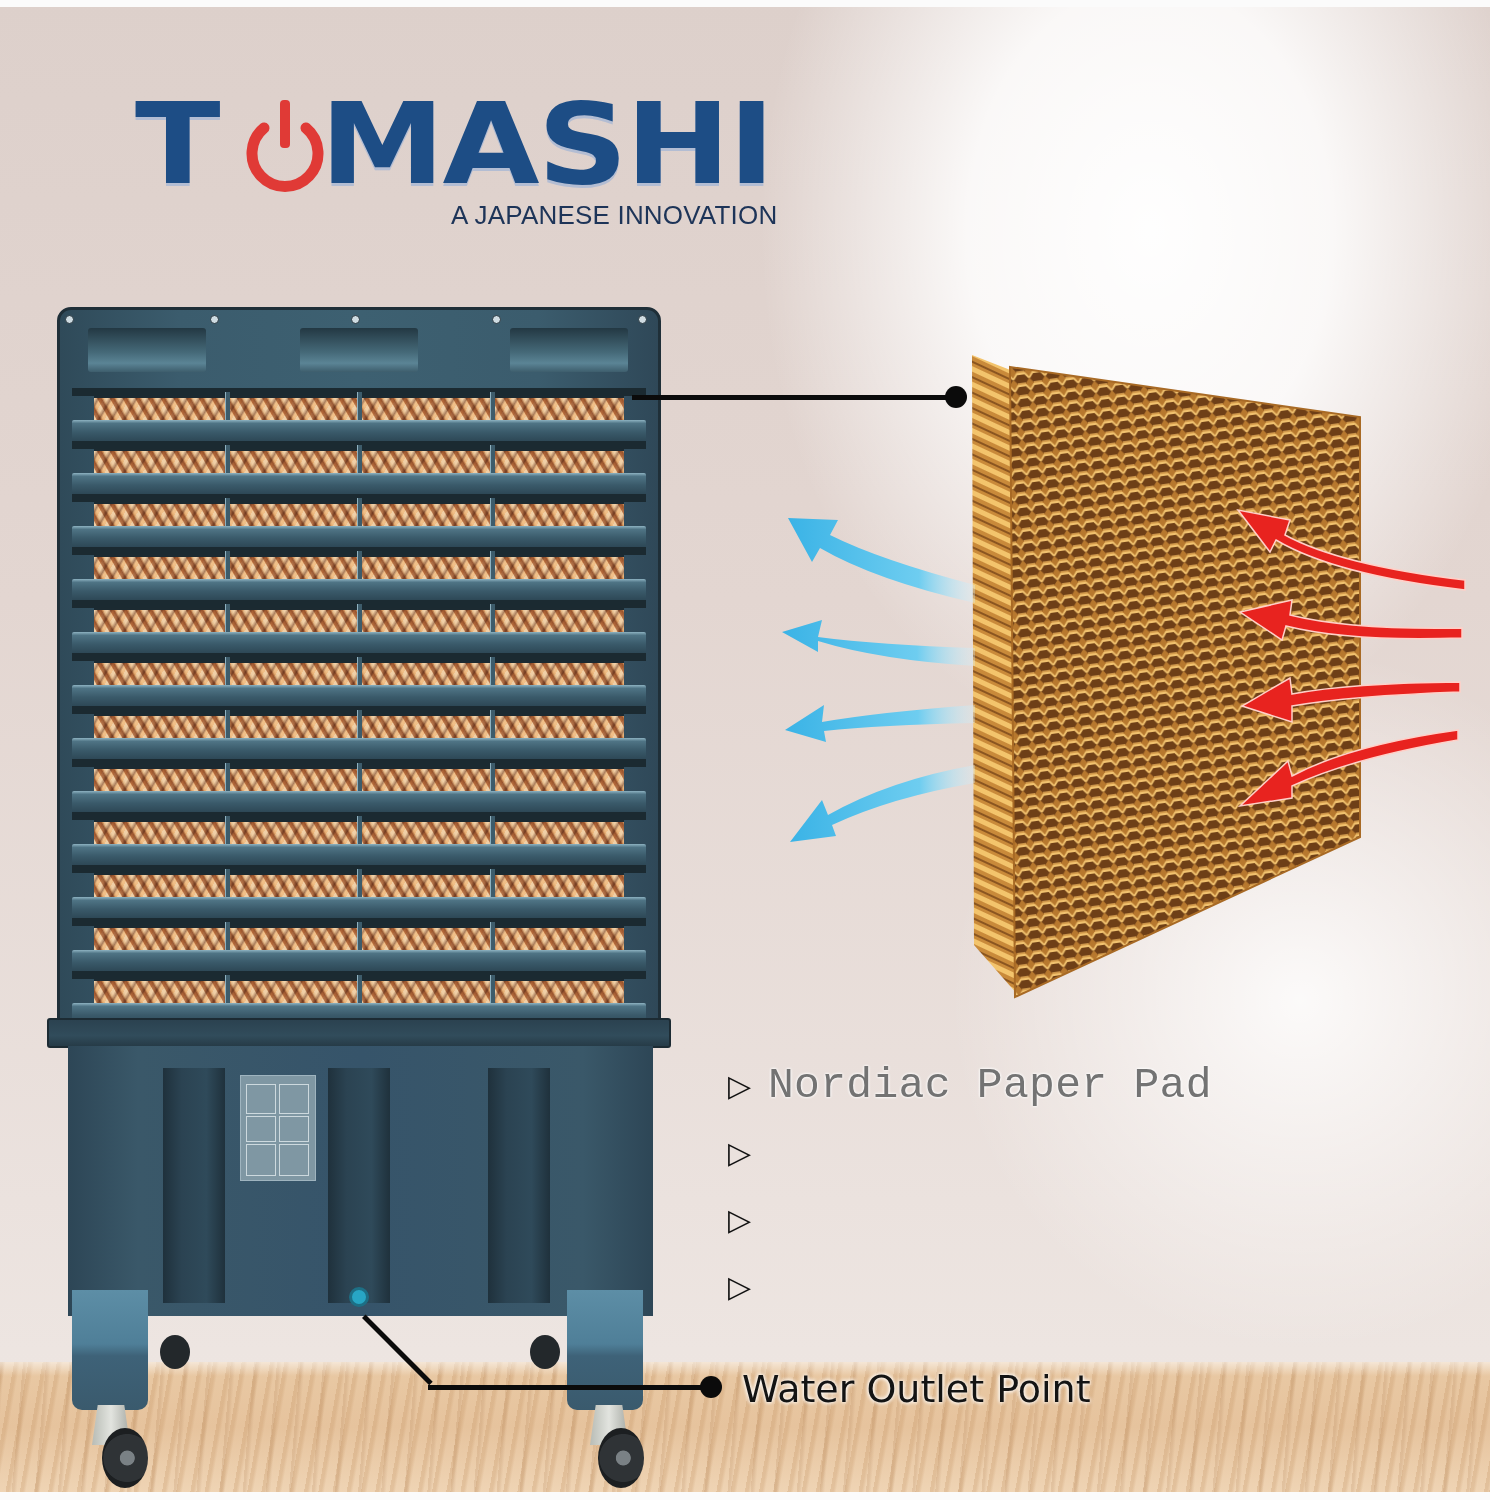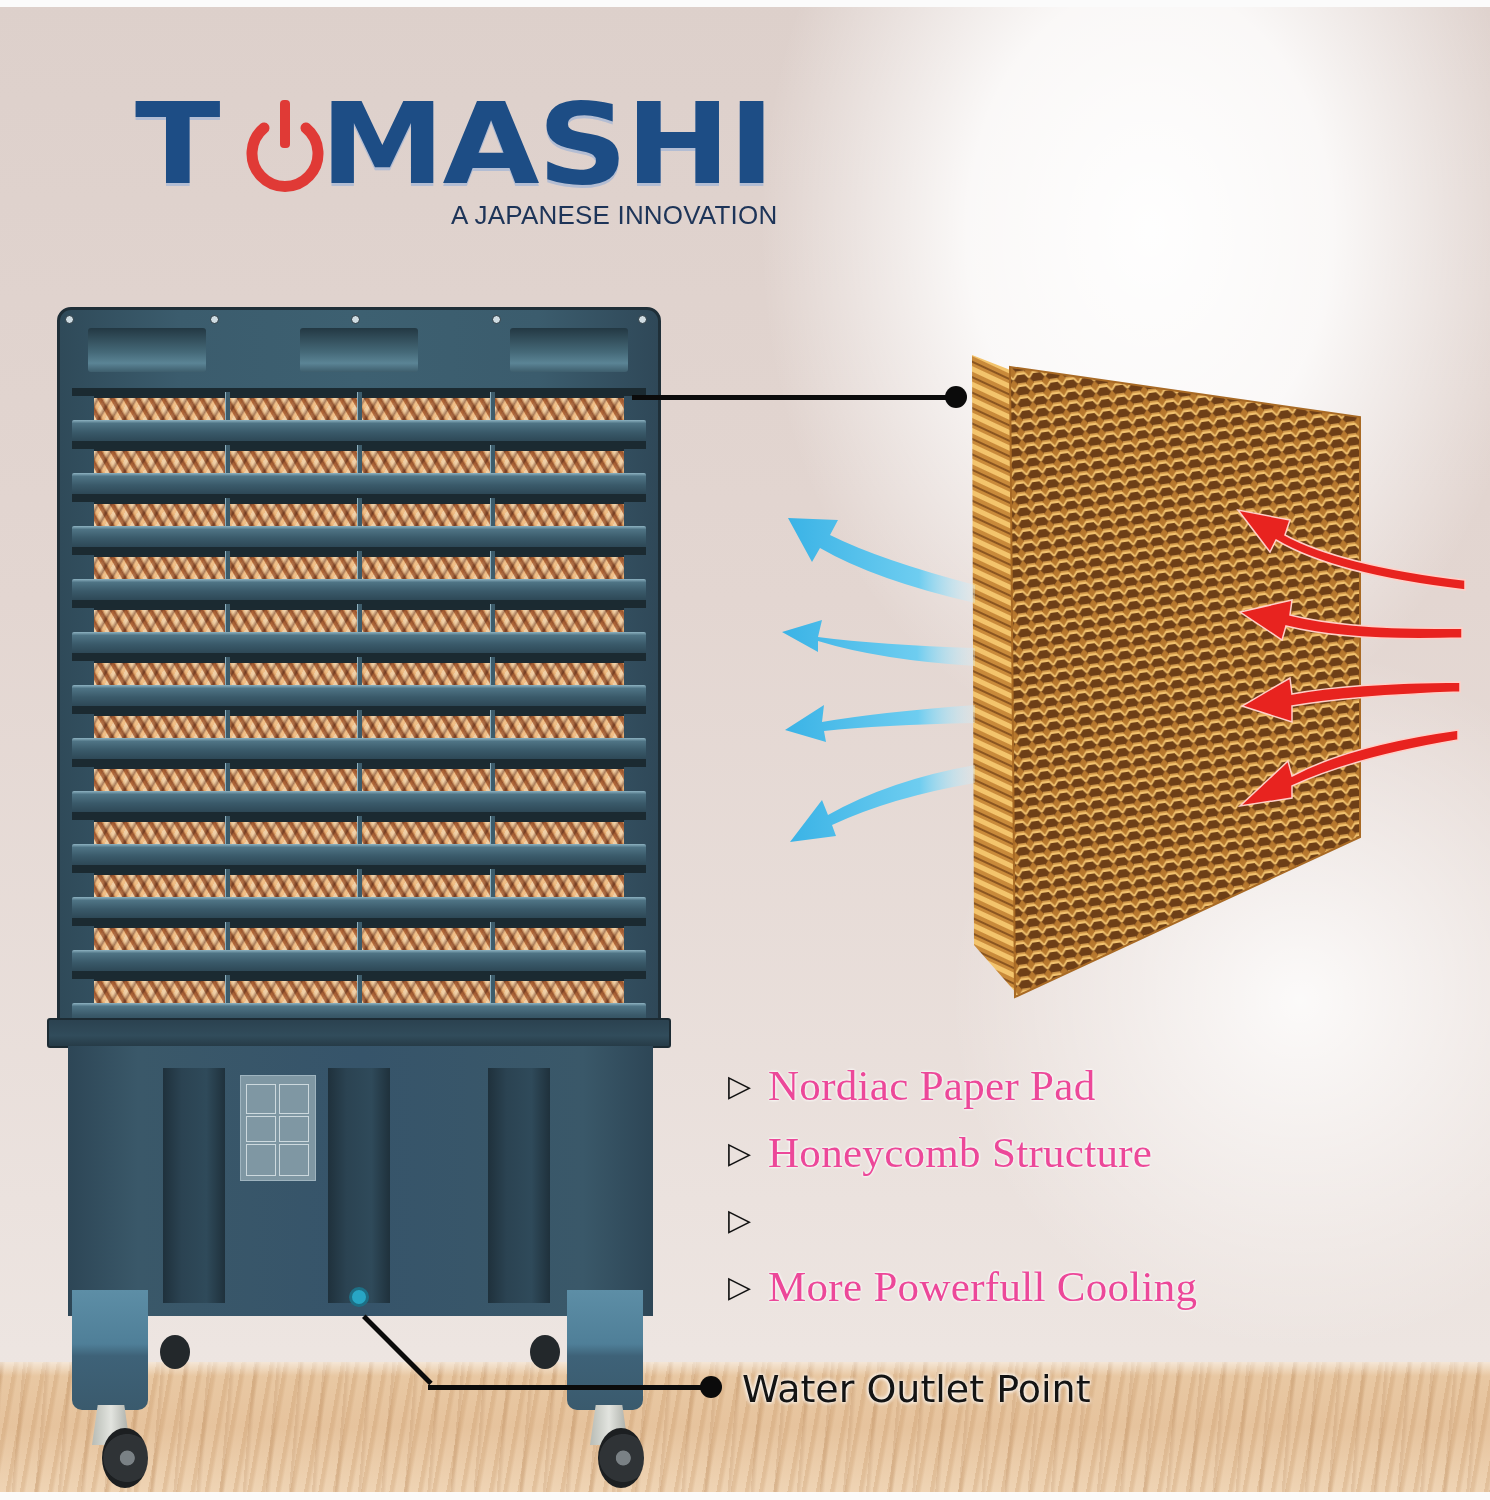--- a/index.html
+++ b/index.html
@@ -112,21 +112,21 @@
   .pad-wrap { position:absolute; left:960px; top:345px; width:410px; height:670px; }
   .pad-svg { position:absolute; left:0; top:0; }
 
   .arrows-svg { position:absolute; left:0; top:0; pointer-events:none; }
 
   
   .features { position:absolute; left:728px; top:1052px; }
   .feature { height:67px; display:flex; align-items:center; }
   .feature-bullet { font-size:30px; color:#111; margin-right:14px; width:26px; font-family:"DejaVu Sans", sans-serif; }
   .feature-text {
-    font-family:Liberation Serif, serif; font-size:43px; color:#ec4899; letter-spacing:0.3px;
+    font-family:Liberation Mono, monospace; font-size:43px; color:#737373; letter-spacing:0.3px;
     text-shadow:0 0 3px #fff, 0 0 3px #fff;
   }
   .outlet-label {
     position:absolute; left:742px; top:1367px;
     font-family:"DejaVu Sans", sans-serif; font-size:38px; color:#141414;
     text-shadow:0 0 4px #fff, 0 0 4px #fff;
   }
 </style>
 </head>
 <body>
@@ -325,22 +325,20 @@
 <div class="dot" style="left:700px;top:1376px"></div>
 <div class="outlet-label">Water Outlet Point</div>
 
 <div class="features">
   <div class="feature">
     <span class="feature-bullet">▷</span>
     <span class="feature-text">Nordiac Paper Pad</span>
   </div>
   <div class="feature">
     <span class="feature-bullet">▷</span>
-    <span class="feature-text">Honeycomb Structure</span>
   </div>
   <div class="feature">
     <span class="feature-bullet">▷</span>
   </div>
   <div class="feature">
     <span class="feature-bullet">▷</span>
-    <span class="feature-text">More Powerfull Cooling</span>
   </div>
 </div>
 
 </body></html>

